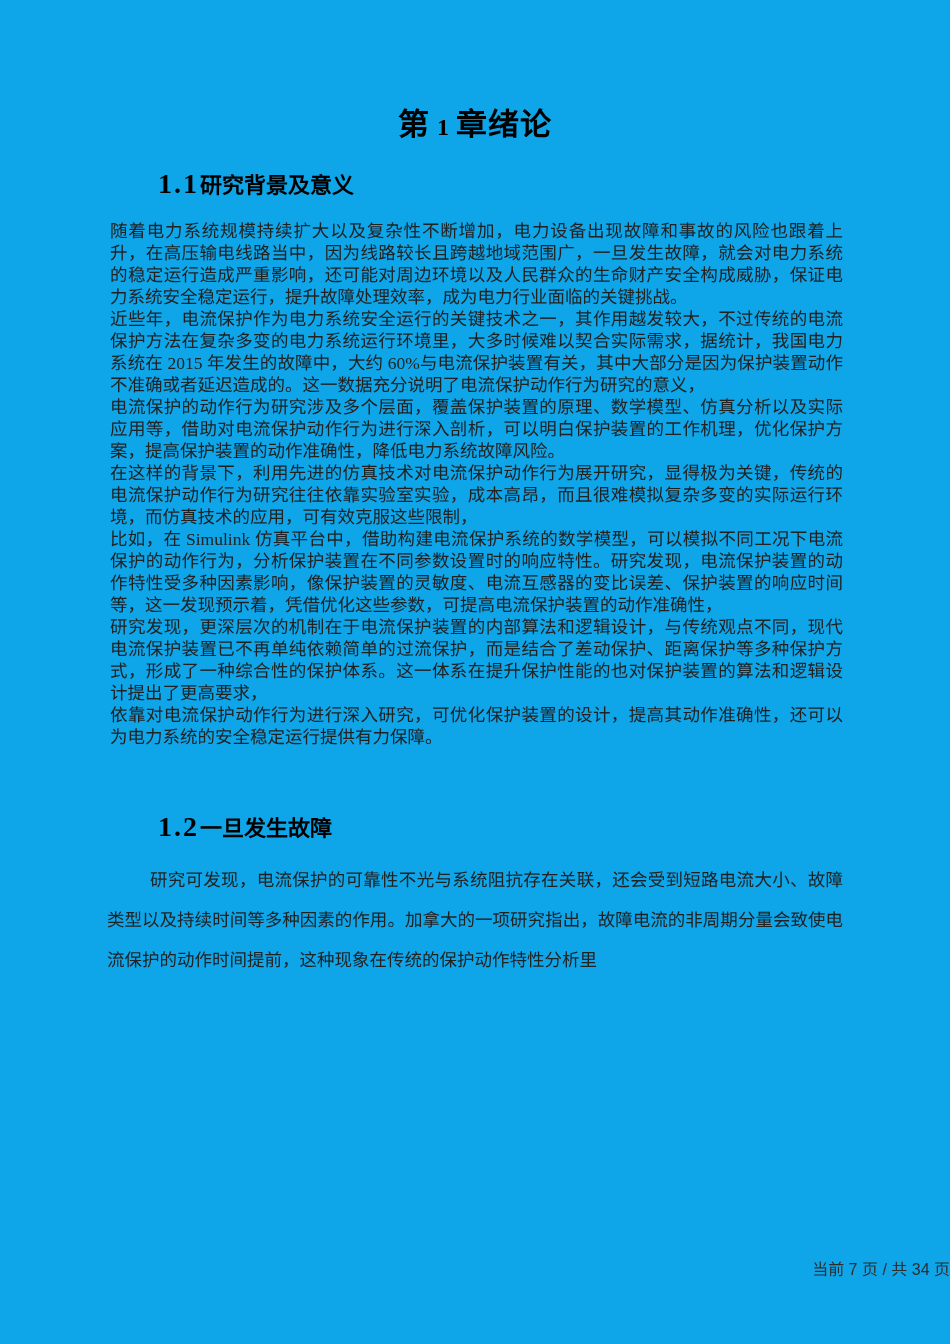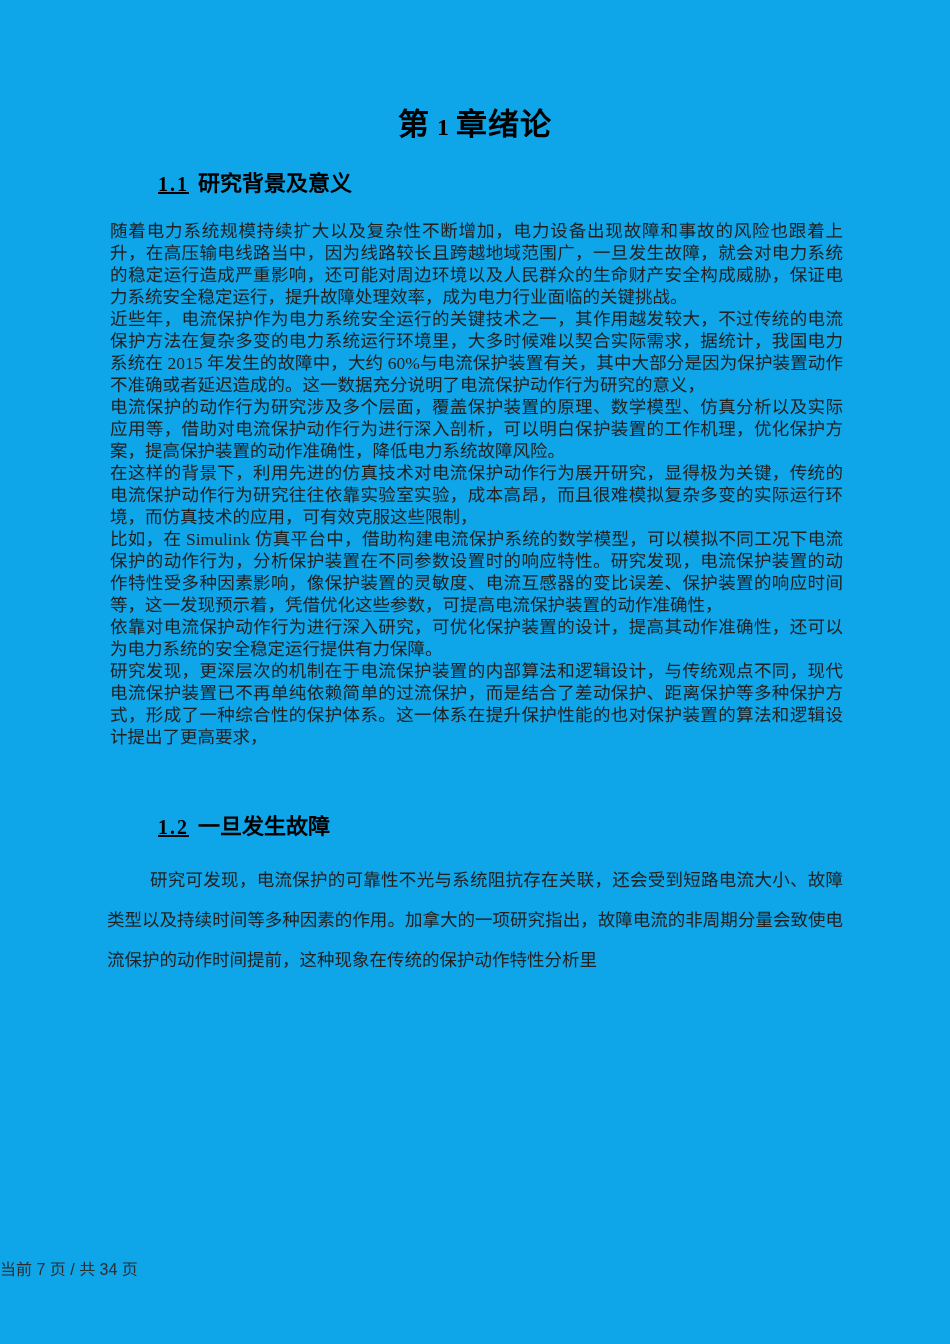--- a/index.html
+++ b/index.html
@@ -50,24 +50,23 @@
     font-family: "Liberation Sans", "DejaVu Sans", sans-serif;
     font-weight: 800;
     font-size: 22px;
     line-height: 30px;
     color: #000000;
     white-space: nowrap;
   }
   .sec-heading .sec-num {
     font-family: "Liberation Serif", "DejaVu Serif", serif;
     font-weight: 700;
-    font-size: 20px;
-    margin-right: 9px;
+    font-size: 28px;
+    margin-right: 1px;
     letter-spacing: 2px;
-    text-decoration: underline;
   }
   .sec-heading-1 { top: 169px; }
   .sec-heading-2 { top: 812px; }
   
   .body-dense {
     position: absolute;
     top: 220px;
     left: 110px;
     width: 733px;
     font-size: 17.5px;
@@ -96,21 +95,21 @@
     margin: 0;
     padding: 0;
     text-indent: 43px;
   }
   
   .footer {
     position: absolute;
     top: 1259px;
     left: 0;
     width: 950px;
-    text-align: left;
+    text-align: right;
     font-family: "Liberation Sans", "DejaVu Sans", sans-serif;
     font-size: 16px;
     line-height: 22px;
     color: #2e2e2e;
   }
 </style>
 </head>
 <body>
 
 <div class="page">
@@ -118,22 +117,22 @@
   <h1 class="doc-title"><span>第</span><span class="title-num">1</span><span>章绪论</span></h1>
 
   <h2 class="sec-heading sec-heading-1"><span class="sec-num">1.1</span><span>研究背景及意义</span></h2>
 
   <div class="body-dense">
     <p>随着电力系统规模持续扩大以及复杂性不断增加，电力设备出现故障和事故的风险也跟着上升，在高压输电线路当中，因为线路较长且跨越地域范围广，一旦发生故障，就会对电力系统的稳定运行造成严重影响，还可能对周边环境以及人民群众的生命财产安全构成威胁，保证电力系统安全稳定运行，提升故障处理效率，成为电力行业面临的关键挑战。</p>
     <p>近些年，电流保护作为电力系统安全运行的关键技术之一，其作用越发较大，不过传统的电流保护方法在复杂多变的电力系统运行环境里，大多时候难以契合实际需求，据统计，我国电力系统在 2015 年发生的故障中，大约 60%与电流保护装置有关，其中大部分是因为保护装置动作不准确或者延迟造成的。这一数据充分说明了电流保护动作行为研究的意义，</p>
     <p>电流保护的动作行为研究涉及多个层面，覆盖保护装置的原理、数学模型、仿真分析以及实际应用等，借助对电流保护动作行为进行深入剖析，可以明白保护装置的工作机理，优化保护方案，提高保护装置的动作准确性，降低电力系统故障风险。</p>
     <p>在这样的背景下，利用先进的仿真技术对电流保护动作行为展开研究，显得极为关键，传统的电流保护动作行为研究往往依靠实验室实验，成本高昂，而且很难模拟复杂多变的实际运行环境，而仿真技术的应用，可有效克服这些限制，</p>
     <p>比如，在 Simulink 仿真平台中，借助构建电流保护系统的数学模型，可以模拟不同工况下电流保护的动作行为，分析保护装置在不同参数设置时的响应特性。研究发现，电流保护装置的动作特性受多种因素影响，像保护装置的灵敏度、电流互感器的变比误差、保护装置的响应时间等，这一发现预示着，凭借优化这些参数，可提高电流保护装置的动作准确性，</p>
+    <p>研究发现，更深层次的机制在于电流保护装置的内部算法和逻辑设计，与传统观点不同，现代电流保护装置已不再单纯依赖简单的过流保护，而是结合了差动保护、距离保护等多种保护方式，形成了一种综合性的保护体系。这一体系在提升保护性能的也对保护装置的算法和逻辑设计提出了更高要求，</p>
     <p>依靠对电流保护动作行为进行深入研究，可优化保护装置的设计，提高其动作准确性，还可以为电力系统的安全稳定运行提供有力保障。</p>
-    <p>研究发现，更深层次的机制在于电流保护装置的内部算法和逻辑设计，与传统观点不同，现代电流保护装置已不再单纯依赖简单的过流保护，而是结合了差动保护、距离保护等多种保护方式，形成了一种综合性的保护体系。这一体系在提升保护性能的也对保护装置的算法和逻辑设计提出了更高要求，</p>
   </div>
 
   <h2 class="sec-heading sec-heading-2"><span class="sec-num">1.2</span><span>一旦发生故障</span></h2>
 
   <div class="body-loose">
     <p>研究可发现，电流保护的可靠性不光与系统阻抗存在关联，还会受到短路电流大小、故障类型以及持续时间等多种因素的作用。加拿大的一项研究指出，故障电流的非周期分量会致使电流保护的动作时间提前，这种现象在传统的保护动作特性分析里</p>
   </div>
 
   <div class="footer">
     <span>当前 7 页 / 共 34 页</span>

